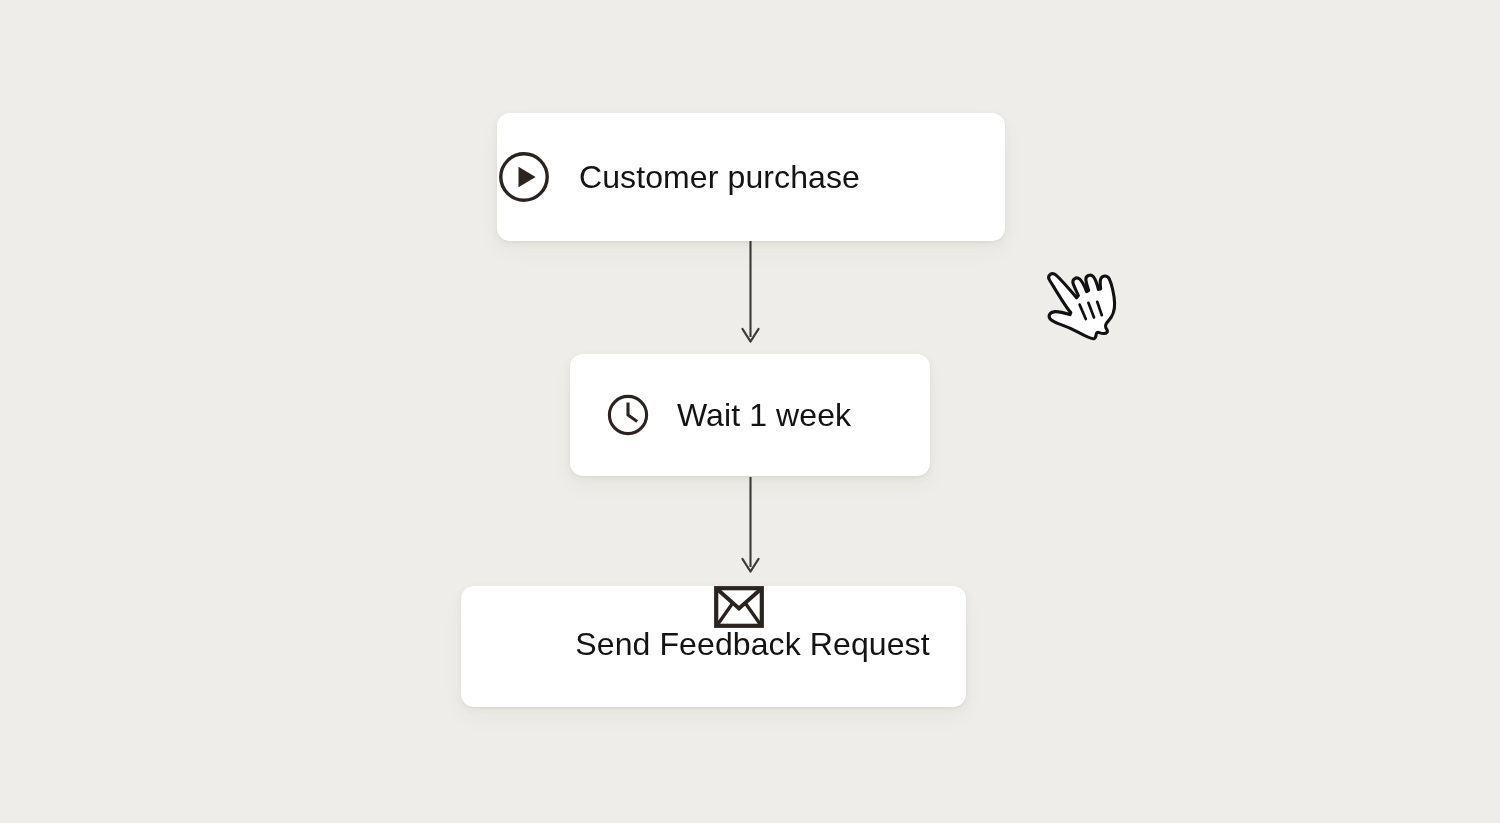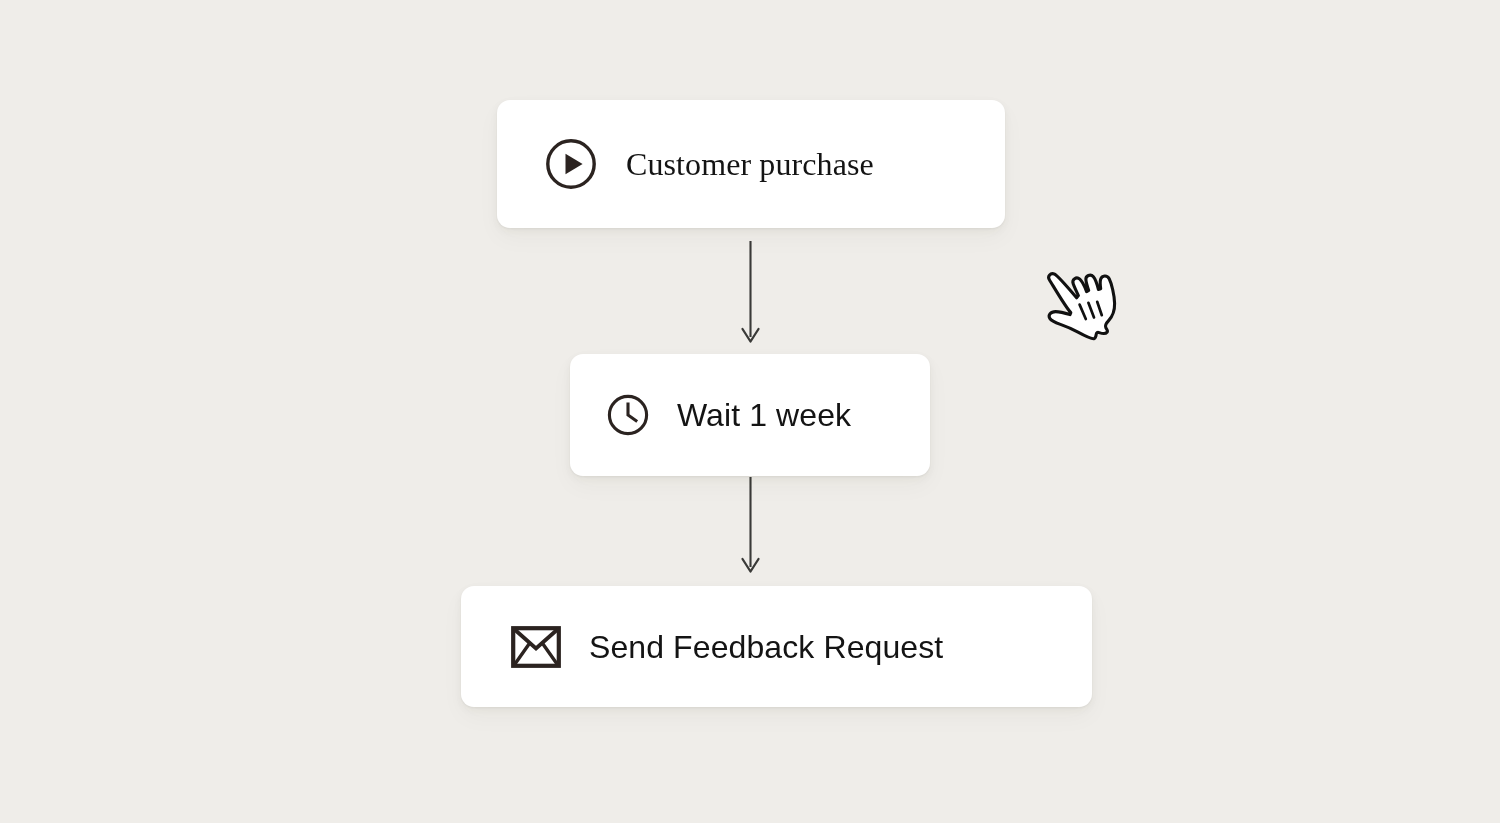--- a/index.html
+++ b/index.html
@@ -47,40 +47,39 @@
     color:#141414;
     font-size:32px;
     font-weight:400;
     letter-spacing:0.1px;
     white-space:nowrap;
     line-height:1;
   }
 
   
   #node-trigger {
-    left:497px; top:100px;
+    left:497px; top:113px;
     width:508px; height:128px;
-    padding-left:47px;
-    font-family:Liberation Serif, serif;
   }
   #node-trigger .node-label { margin-left:28px; }
 
   
   #node-wait {
     left:570px; top:354px;
     width:360px; height:122px;
     padding-left:36px;
   }
   #node-wait .node-label { margin-left:27px; }
 
   
   #node-action {
     left:461px; top:586px;
-    width:631px; height:121px;
+    width:505px; height:121px;
     padding-left:50px;
+    flex-direction:column;
   }
   #node-action .node-label { margin-left:28px; }
 
   
   .connector {
     position:absolute;
     left:0; top:0;
     width:1500px; height:823px;
     pointer-events:none;
     overflow:visible;

